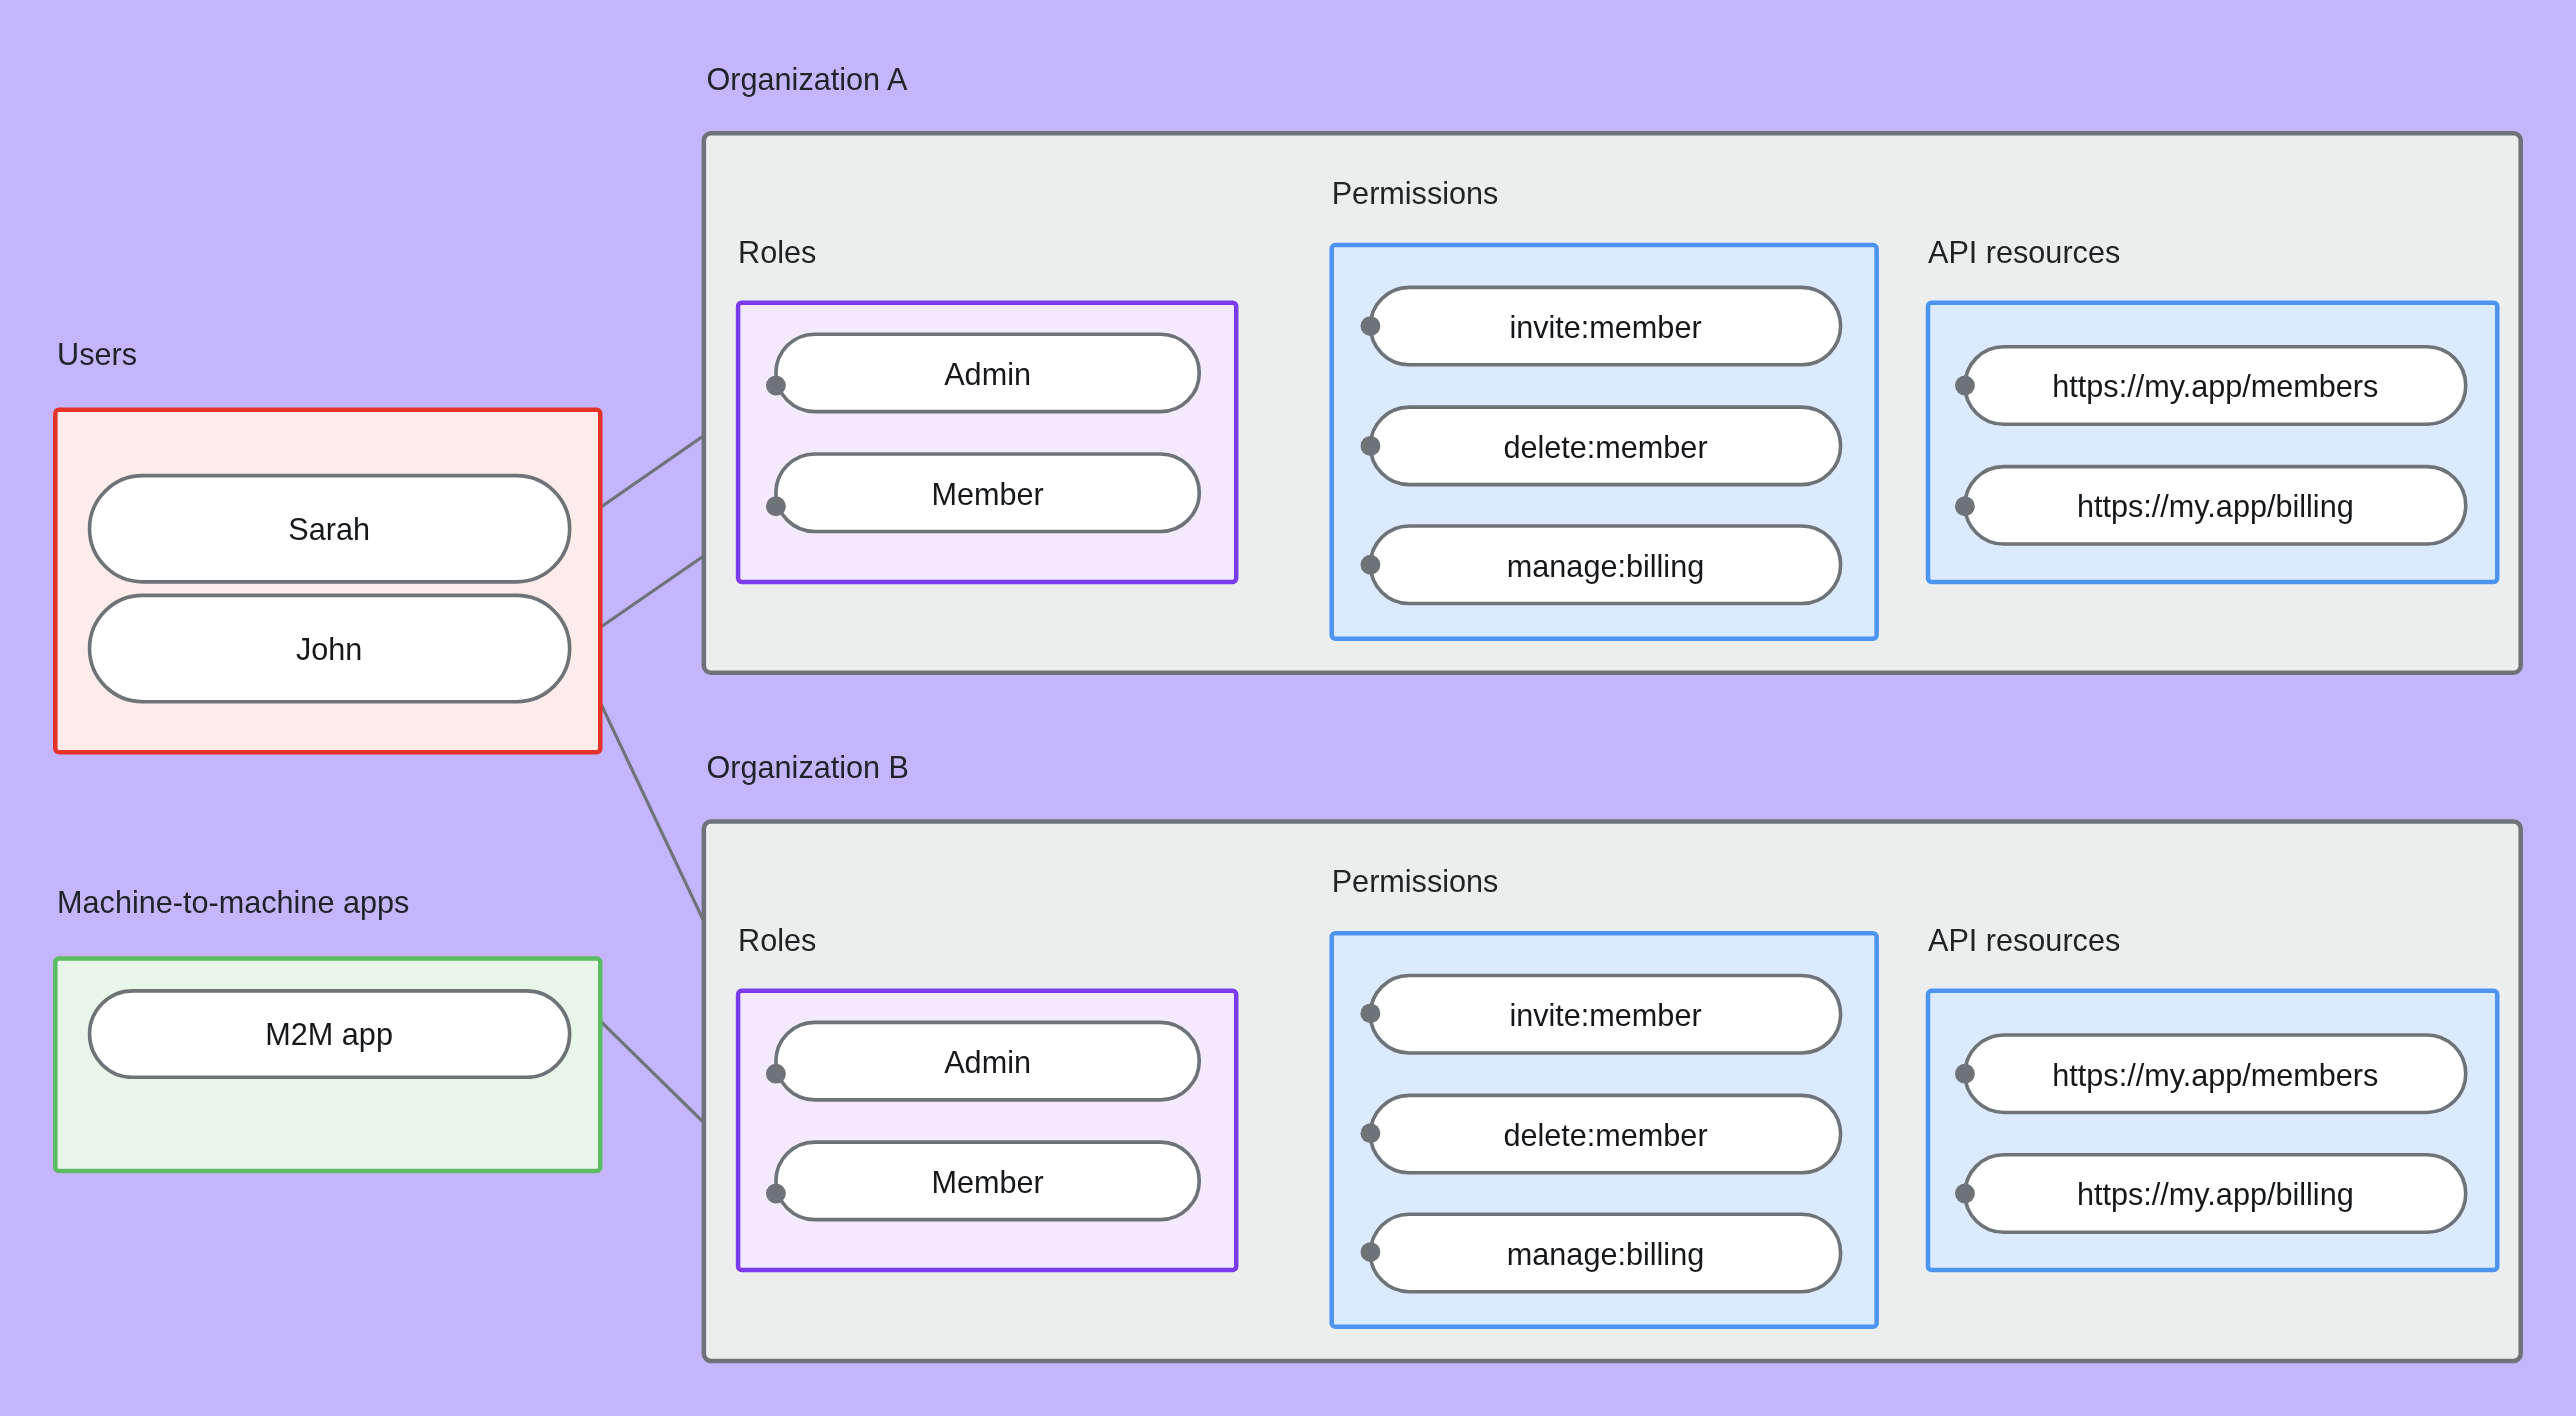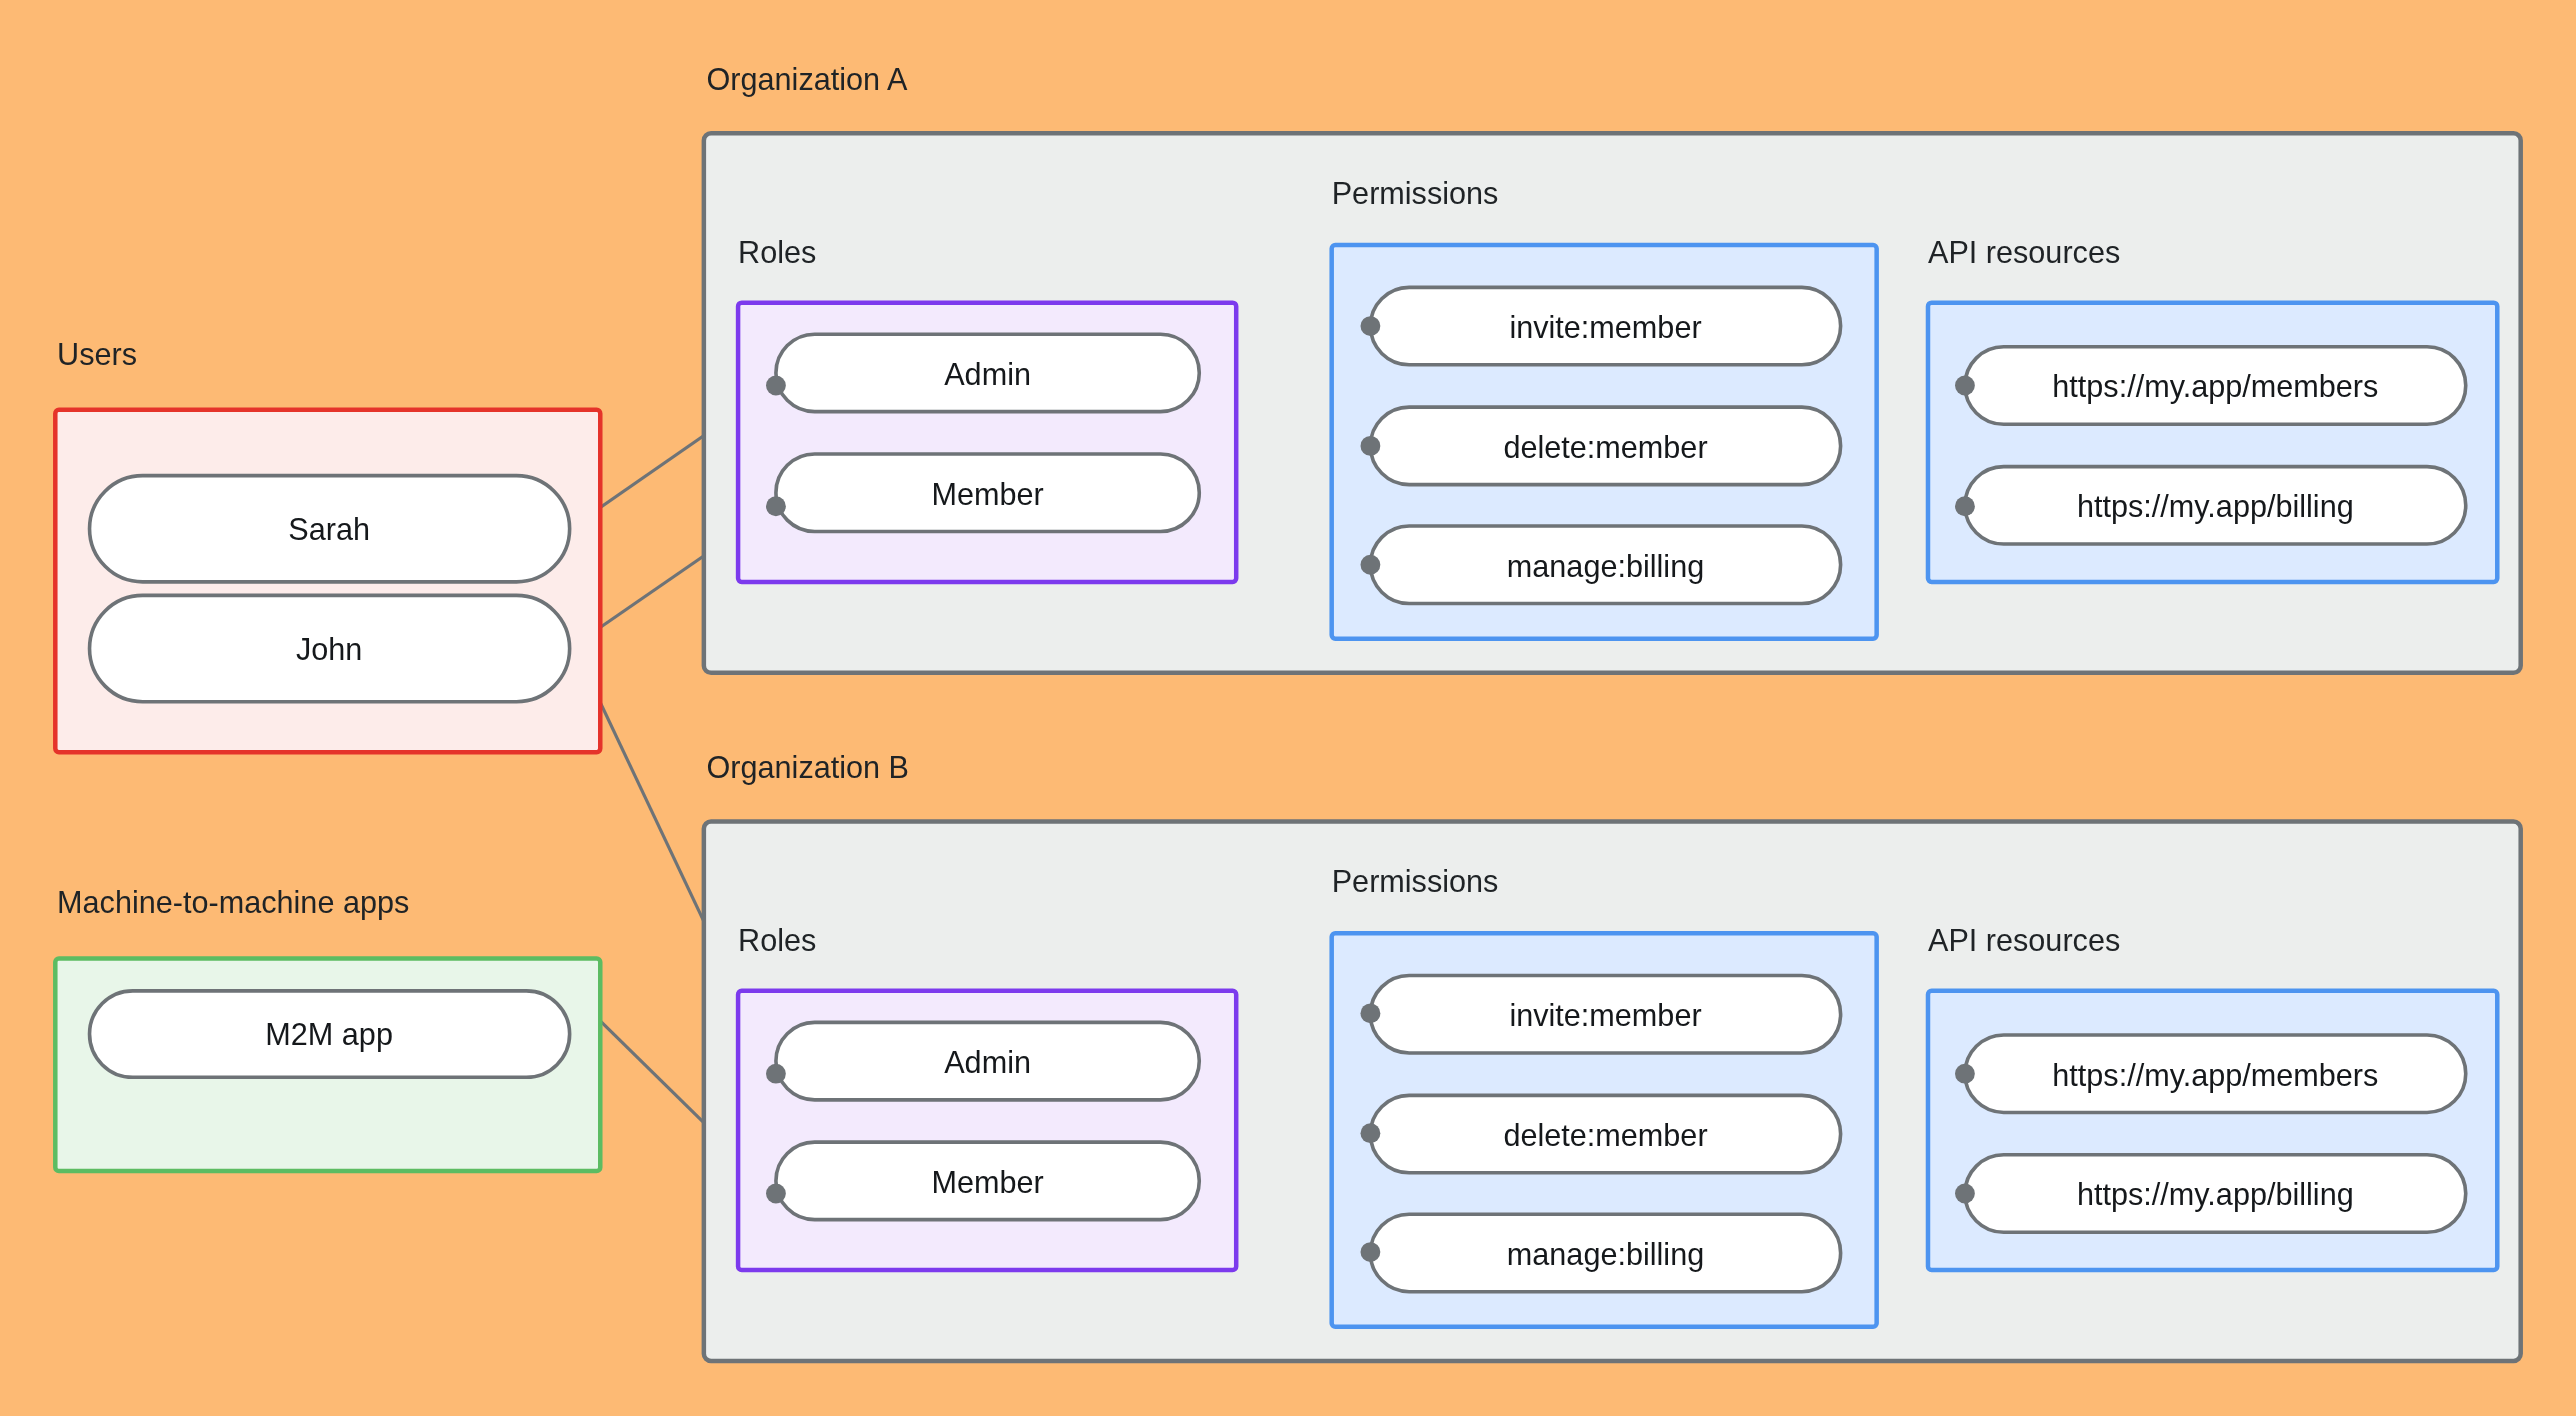--- a/index.html
+++ b/index.html
@@ -11,21 +11,21 @@
   body {
     width: 2576px;
     height: 1416px;
     font-family: "Liberation Sans", "DejaVu Sans", sans-serif;
     overflow: hidden;
   }
   #diagram-root {
     position: relative;
     width: 2576px;
     height: 1416px;
-    background: #fdba74;
+    background: #c4b5fd;
   }
   svg.diagram-svg {
     position: absolute;
     top: 0;
     left: 0;
     width: 2576px;
     height: 1416px;
   }
   .group-label {
     font-size: 34px;

